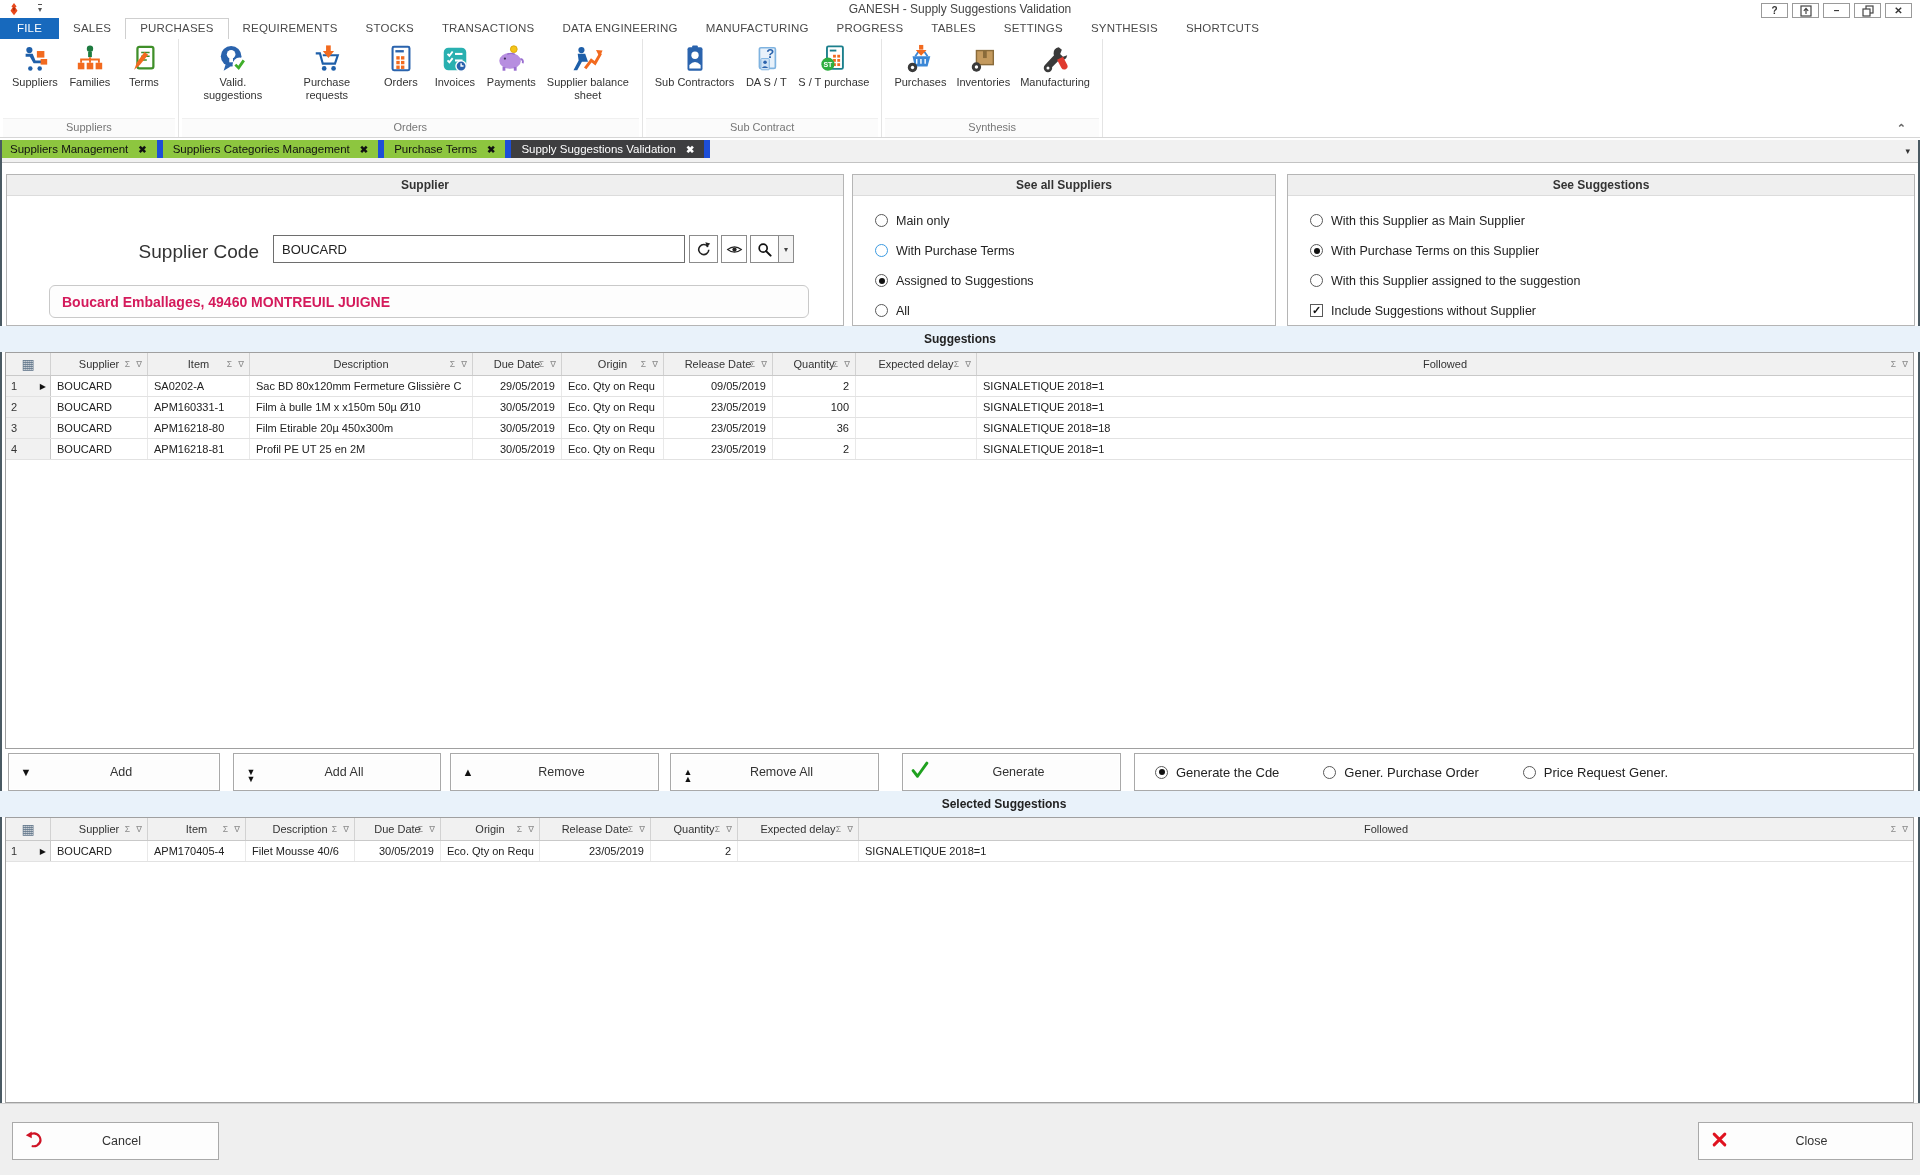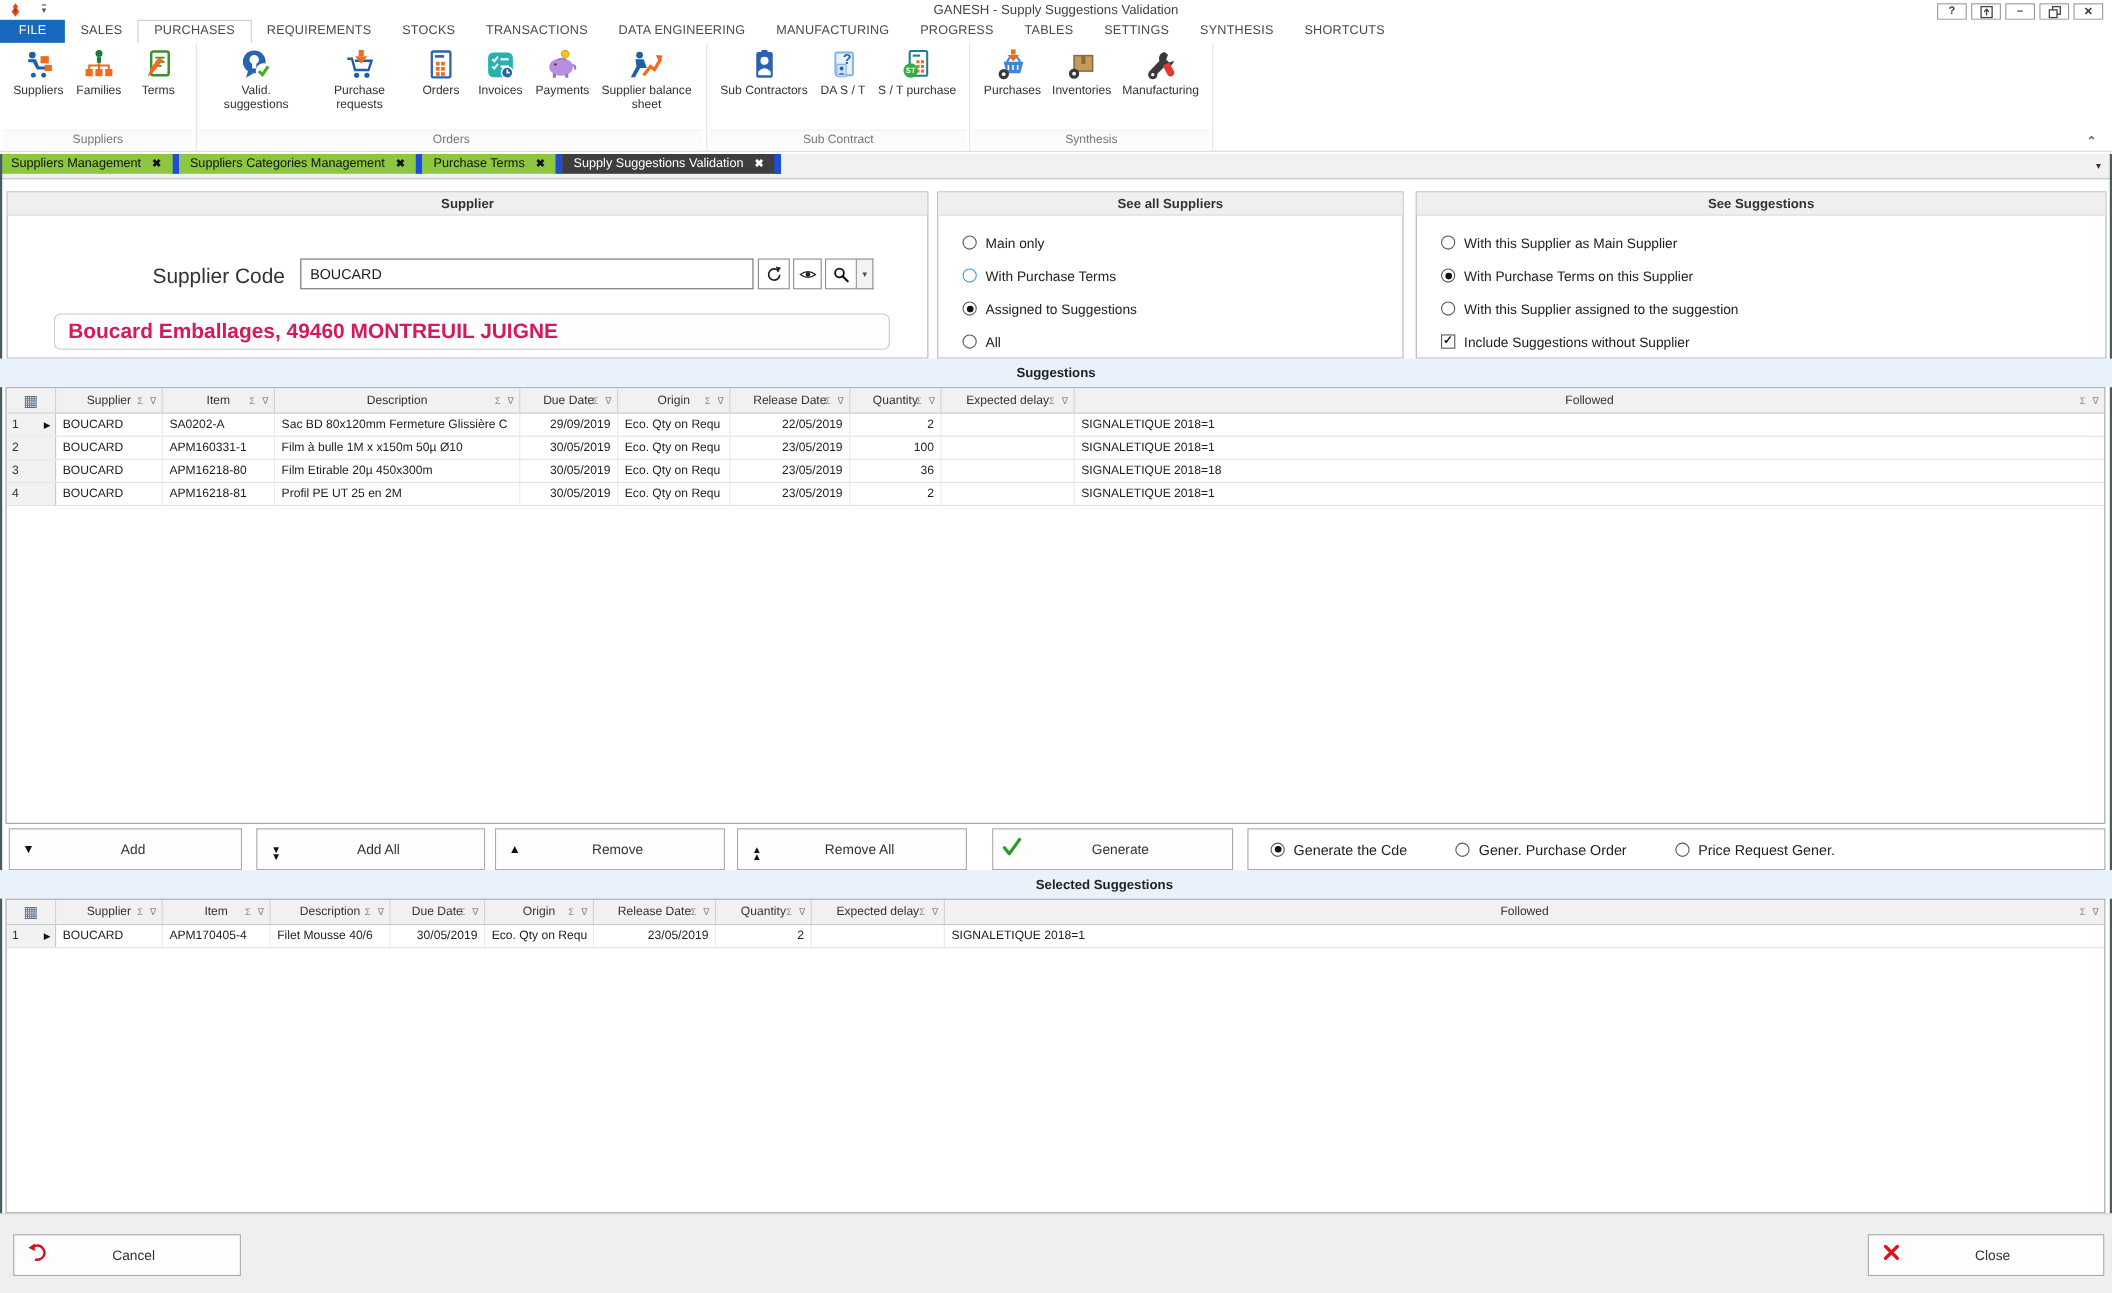--- a/index.html
+++ b/index.html
@@ -52,21 +52,21 @@
   .panel-h{height:20px;background:#efefef;border-bottom:1px solid #dcdcdc;text-align:center;font-size:12px;font-weight:bold;color:#333;line-height:20px;}
   #panel-supplier{left:6px;width:838px;}
   #panel-seeall{left:852px;width:424px;}
   #panel-seesugg{left:1287px;width:628px;}
 
   .sc-row{position:absolute;left:0;top:60px;width:100%;height:30px;}
   .sc-label{position:absolute;right:calc(100% - 252px);top:6px;font-size:19px;color:#333;}
   .sc-input{position:absolute;left:266px;top:0;width:412px;height:28px;border:1px solid #6e6e6e;font-size:13px;padding:0 8px;box-sizing:border-box;font-family:"Liberation Sans",sans-serif;color:#222;}
   .mini-btn{position:absolute;top:0;width:29px;height:28px;border:1px solid #8c8c8c;background:#fff;box-sizing:border-box;display:flex;align-items:center;justify-content:center;}
   .mini-dd{position:absolute;top:0;left:497px;width:15px;height:28px;border:1px solid #8c8c8c;border-left:none;background:#f3f3f3;box-sizing:border-box;text-align:center;font-size:8px;color:#444;line-height:28px;}
-  .supplier-info{position:absolute;left:42px;top:110px;width:760px;height:33px;border:1px solid #c9c9c9;border-radius:6px;background:#fdfdfd;display:flex;align-items:center;padding-left:12px;box-sizing:border-box;font-size:19px;font-weight:bold;color:#d41a5b;}
+  .supplier-info{position:absolute;left:42px;top:110px;width:760px;height:33px;border:1px solid #c9c9c9;border-radius:6px;background:#fdfdfd;display:flex;align-items:center;padding-left:12px;box-sizing:border-box;font-size:14px;font-weight:bold;color:#d41a5b;}
 
   .opt-col{padding:14px 0 0 22px;display:flex;flex-direction:column;gap:9px;}
   .opt-row{display:flex;align-items:center;height:21px;gap:8px;}
   .radio{width:13px;height:13px;border:1px solid #595959;border-radius:50%;background:#fff;position:relative;box-sizing:border-box;flex:none;}
   .radio.accent{border-color:#3b9ae1;}
   .radio.sel::after{content:"";position:absolute;left:2.5px;top:2.5px;width:6px;height:6px;border-radius:50%;background:#111;}
   .chk{width:13px;height:13px;border:1px solid #595959;background:#fff;box-sizing:border-box;flex:none;text-align:center;line-height:11px;font-size:11px;color:#111;font-weight:bold;}
   .opt-label{font-size:12.5px;color:#222;}
 
   
@@ -502,23 +502,23 @@
         </div>
       </div>
       <div class="g-row">
         <div class="g-num" style="width: 45px; flex: 0 0 auto;">
           <span class="n">1</span>
           <span class="mk">▶</span>
         </div>
         <div class="g-cell" style="width: 97px; flex: 0 0 auto;">BOUCARD</div>
         <div class="g-cell" style="width: 102px; flex: 0 0 auto;">SA0202-A</div>
         <div class="g-cell" style="width: 223px; flex: 0 0 auto;">Sac BD 80x120mm Fermeture Glissière C</div>
-        <div class="g-cell r" style="width: 89px; flex: 0 0 auto;">29/09/2019</div>
+        <div class="g-cell r" style="width: 89px; flex: 0 0 auto;">29/05/2019</div>
         <div class="g-cell" style="width: 102px; flex: 0 0 auto;">Eco. Qty on Requ</div>
-        <div class="g-cell r" style="width: 109px; flex: 0 0 auto;">22/05/2019</div>
+        <div class="g-cell r" style="width: 109px; flex: 0 0 auto;">09/05/2019</div>
         <div class="g-cell r" style="width: 83px; flex: 0 0 auto;">2</div>
         <div class="g-cell" style="width: 121px; flex: 0 0 auto;"></div>
         <div class="g-cell" style="flex: 1 1 0%; border-right: none;">SIGNALETIQUE 2018=1</div>
       </div>
       <div class="g-row">
         <div class="g-num" style="width: 45px; flex: 0 0 auto;">
           <span class="n">2</span>
         </div>
         <div class="g-cell" style="width: 97px; flex: 0 0 auto;">BOUCARD</div>
         <div class="g-cell" style="width: 102px; flex: 0 0 auto;">APM160331-1</div>

